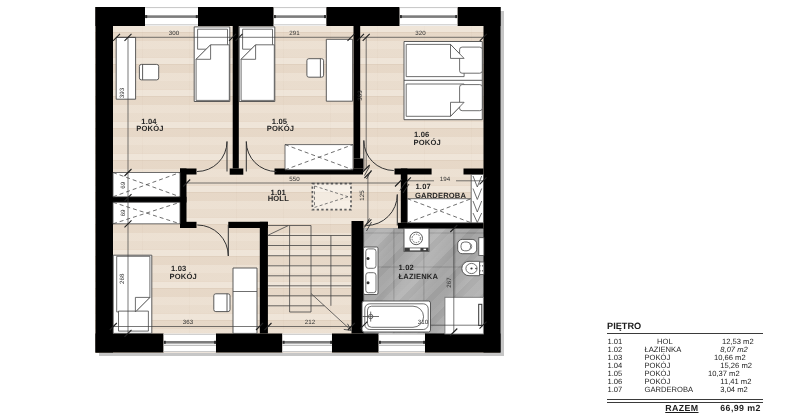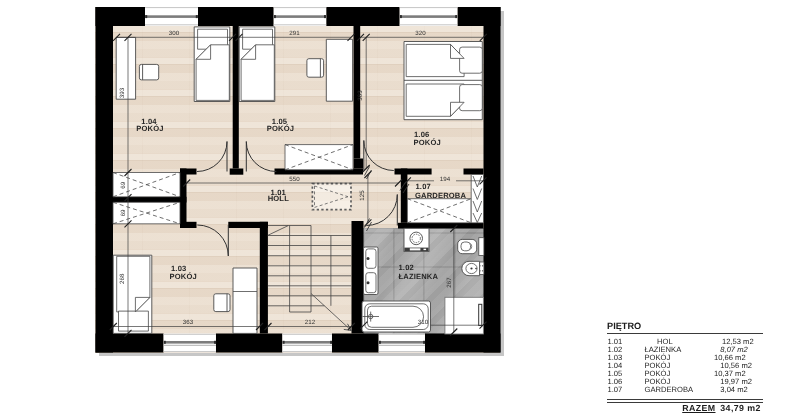--- a/index.html
+++ b/index.html
@@ -304,21 +304,21 @@
  <text x="415.5" y="189">1.07</text>
  <text x="415" y="197.8">GARDEROBA</text>
 </g>
 </svg>
 <div class="lg" style="left:607px;top:320.8px;font-size:9.2px;font-weight:bold;">PIĘTRO</div>
 <div class="lg" style="left:606.5px;top:332.9px;width:156px;height:1.2px;background:#3a3a3a;"></div>
 <div class="lg" style="left:607px;top:337.7px;font-size:7.6px;line-height:8.03px;width:170px;">
  <div><span style="position:absolute;left:0.5px;">1.01</span><span style="position:absolute;left:50px;">HOL</span><span style="position:absolute;left:109px;margin-left:6px;">12,53 m2</span>&nbsp;</div>
  <div><span style="position:absolute;left:0.5px;">1.02</span><span style="position:absolute;left:37.5px;">ŁAZIENKA</span><span style="position:absolute;left:113.3px;font-style:italic;">8,07 m2</span>&nbsp;</div>
  <div><span style="position:absolute;left:0.5px;">1.03</span><span style="position:absolute;left:37.5px;">POKÓJ</span><span style="position:absolute;left:107px;">10,66 m2</span>&nbsp;</div>
- <div><span style="position:absolute;left:0.5px;">1.04</span><span style="position:absolute;left:37.5px;">POKÓJ</span><span style="position:absolute;left:113.3px;">10,56 m2</span>&nbsp;</div>
- <div><span style="position:absolute;left:0.5px;">1.05</span><span style="position:absolute;left:37.5px;">POKÓJ</span><span style="position:absolute;left:107px;">10,37 m2</span>&nbsp;</div>
- <div><span style="position:absolute;left:0.5px;">1.06</span><span style="position:absolute;left:37.5px;">POKÓJ</span><span style="position:absolute;left:113.3px;">19,97 m2</span>&nbsp;</div>
+ <div><span style="position:absolute;left:0.5px;">1.04</span><span style="position:absolute;left:37.5px;">POKÓJ</span><span style="position:absolute;left:113.3px;">15,26 m2</span>&nbsp;</div>
+ <div><span style="position:absolute;left:0.5px;">1.05</span><span style="position:absolute;left:37.5px;">POKÓJ</span><span style="position:absolute;left:101px;">10,37 m2</span>&nbsp;</div>
+ <div><span style="position:absolute;left:0.5px;">1.06</span><span style="position:absolute;left:37.5px;">POKÓJ</span><span style="position:absolute;left:113.3px;">11,41 m2</span>&nbsp;</div>
  <div><span style="position:absolute;left:0.5px;">1.07</span><span style="position:absolute;left:37.5px;">GARDEROBA</span><span style="position:absolute;left:113.3px;">3,04 m2</span>&nbsp;</div>
 </div>
 <div class="lg" style="left:606.5px;top:399px;width:156px;height:1.1px;background:#3a3a3a;"></div>
 <div class="lg" style="left:606.5px;top:401.5px;width:156px;height:1.1px;background:#3a3a3a;"></div>
-<div class="lg" style="left:606.5px;top:402.9px;width:156px;font-size:8.8px;font-weight:bold;letter-spacing:0.4px;"><span style="position:absolute;right:47px;text-decoration:underline;">RAZEM</span><span style="position:absolute;left:113.8px;">34,79 m2</span>&nbsp;</div>
+<div class="lg" style="left:606.5px;top:402.9px;width:156px;font-size:8.8px;font-weight:bold;letter-spacing:0.4px;"><span style="position:absolute;right:64px;text-decoration:underline;">RAZEM</span><span style="position:absolute;left:113.8px;">66,99 m2</span>&nbsp;</div>
 </div>
 
 </body></html>

